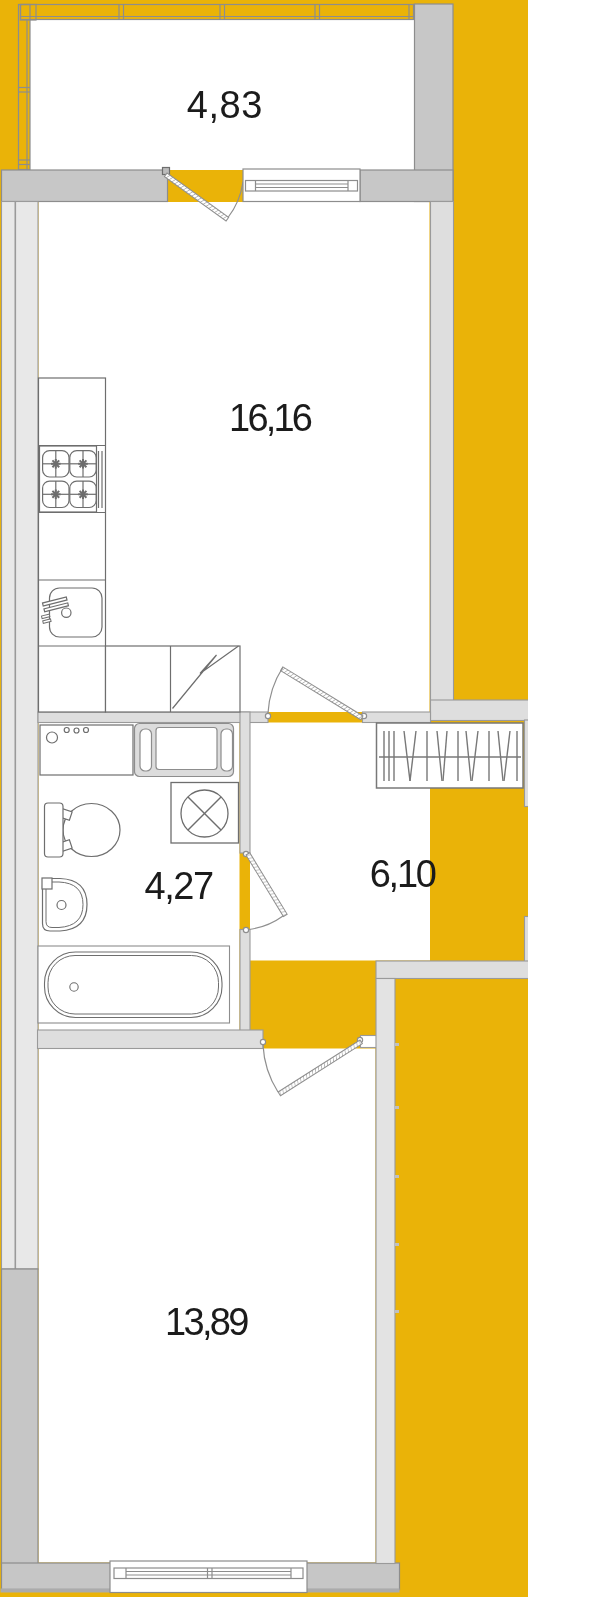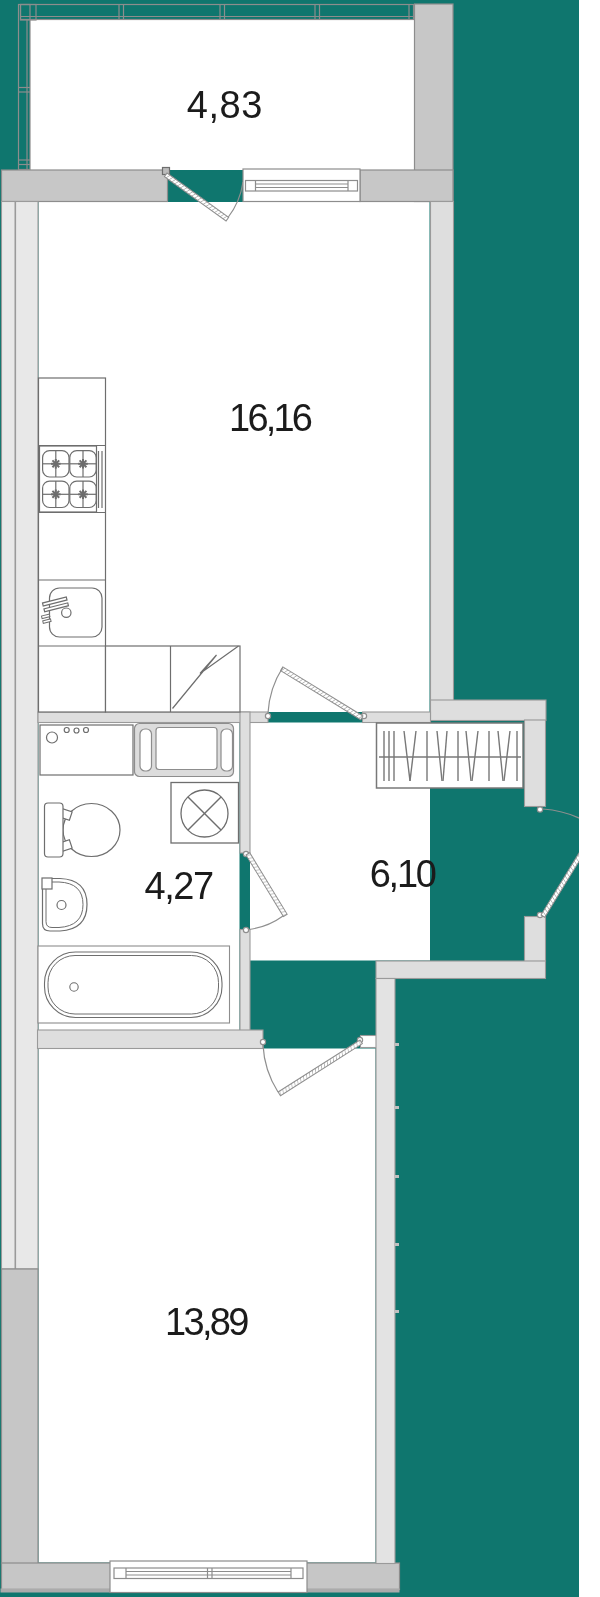--- a/index.html
+++ b/index.html
@@ -1,16 +1,16 @@
 <!DOCTYPE html>
 <html><head>
 <meta charset="utf-8">
 <style>
   html,body{margin:0;padding:0;background:#ffffff;}
-  .plan{position:relative;width:579px;height:1597px;background:#0f766e;overflow:hidden;}
+  .plan{position:relative;width:528px;height:1597px;background:#eab308;overflow:hidden;}
   svg{display:block;}
   text{font-family:"Liberation Sans",sans-serif;fill:#1b1b1b;}
 </style>
 </head>
 <body>
 <div class="plan">
 <svg width="600" height="1597" viewBox="0 0 600 1597">
 <defs>
 <pattern id="hatch" patternUnits="userSpaceOnUse" width="3.2" height="3.2" patternTransform="rotate(24)">
   <rect width="3.2" height="3.2" fill="#ffffff"></rect>

